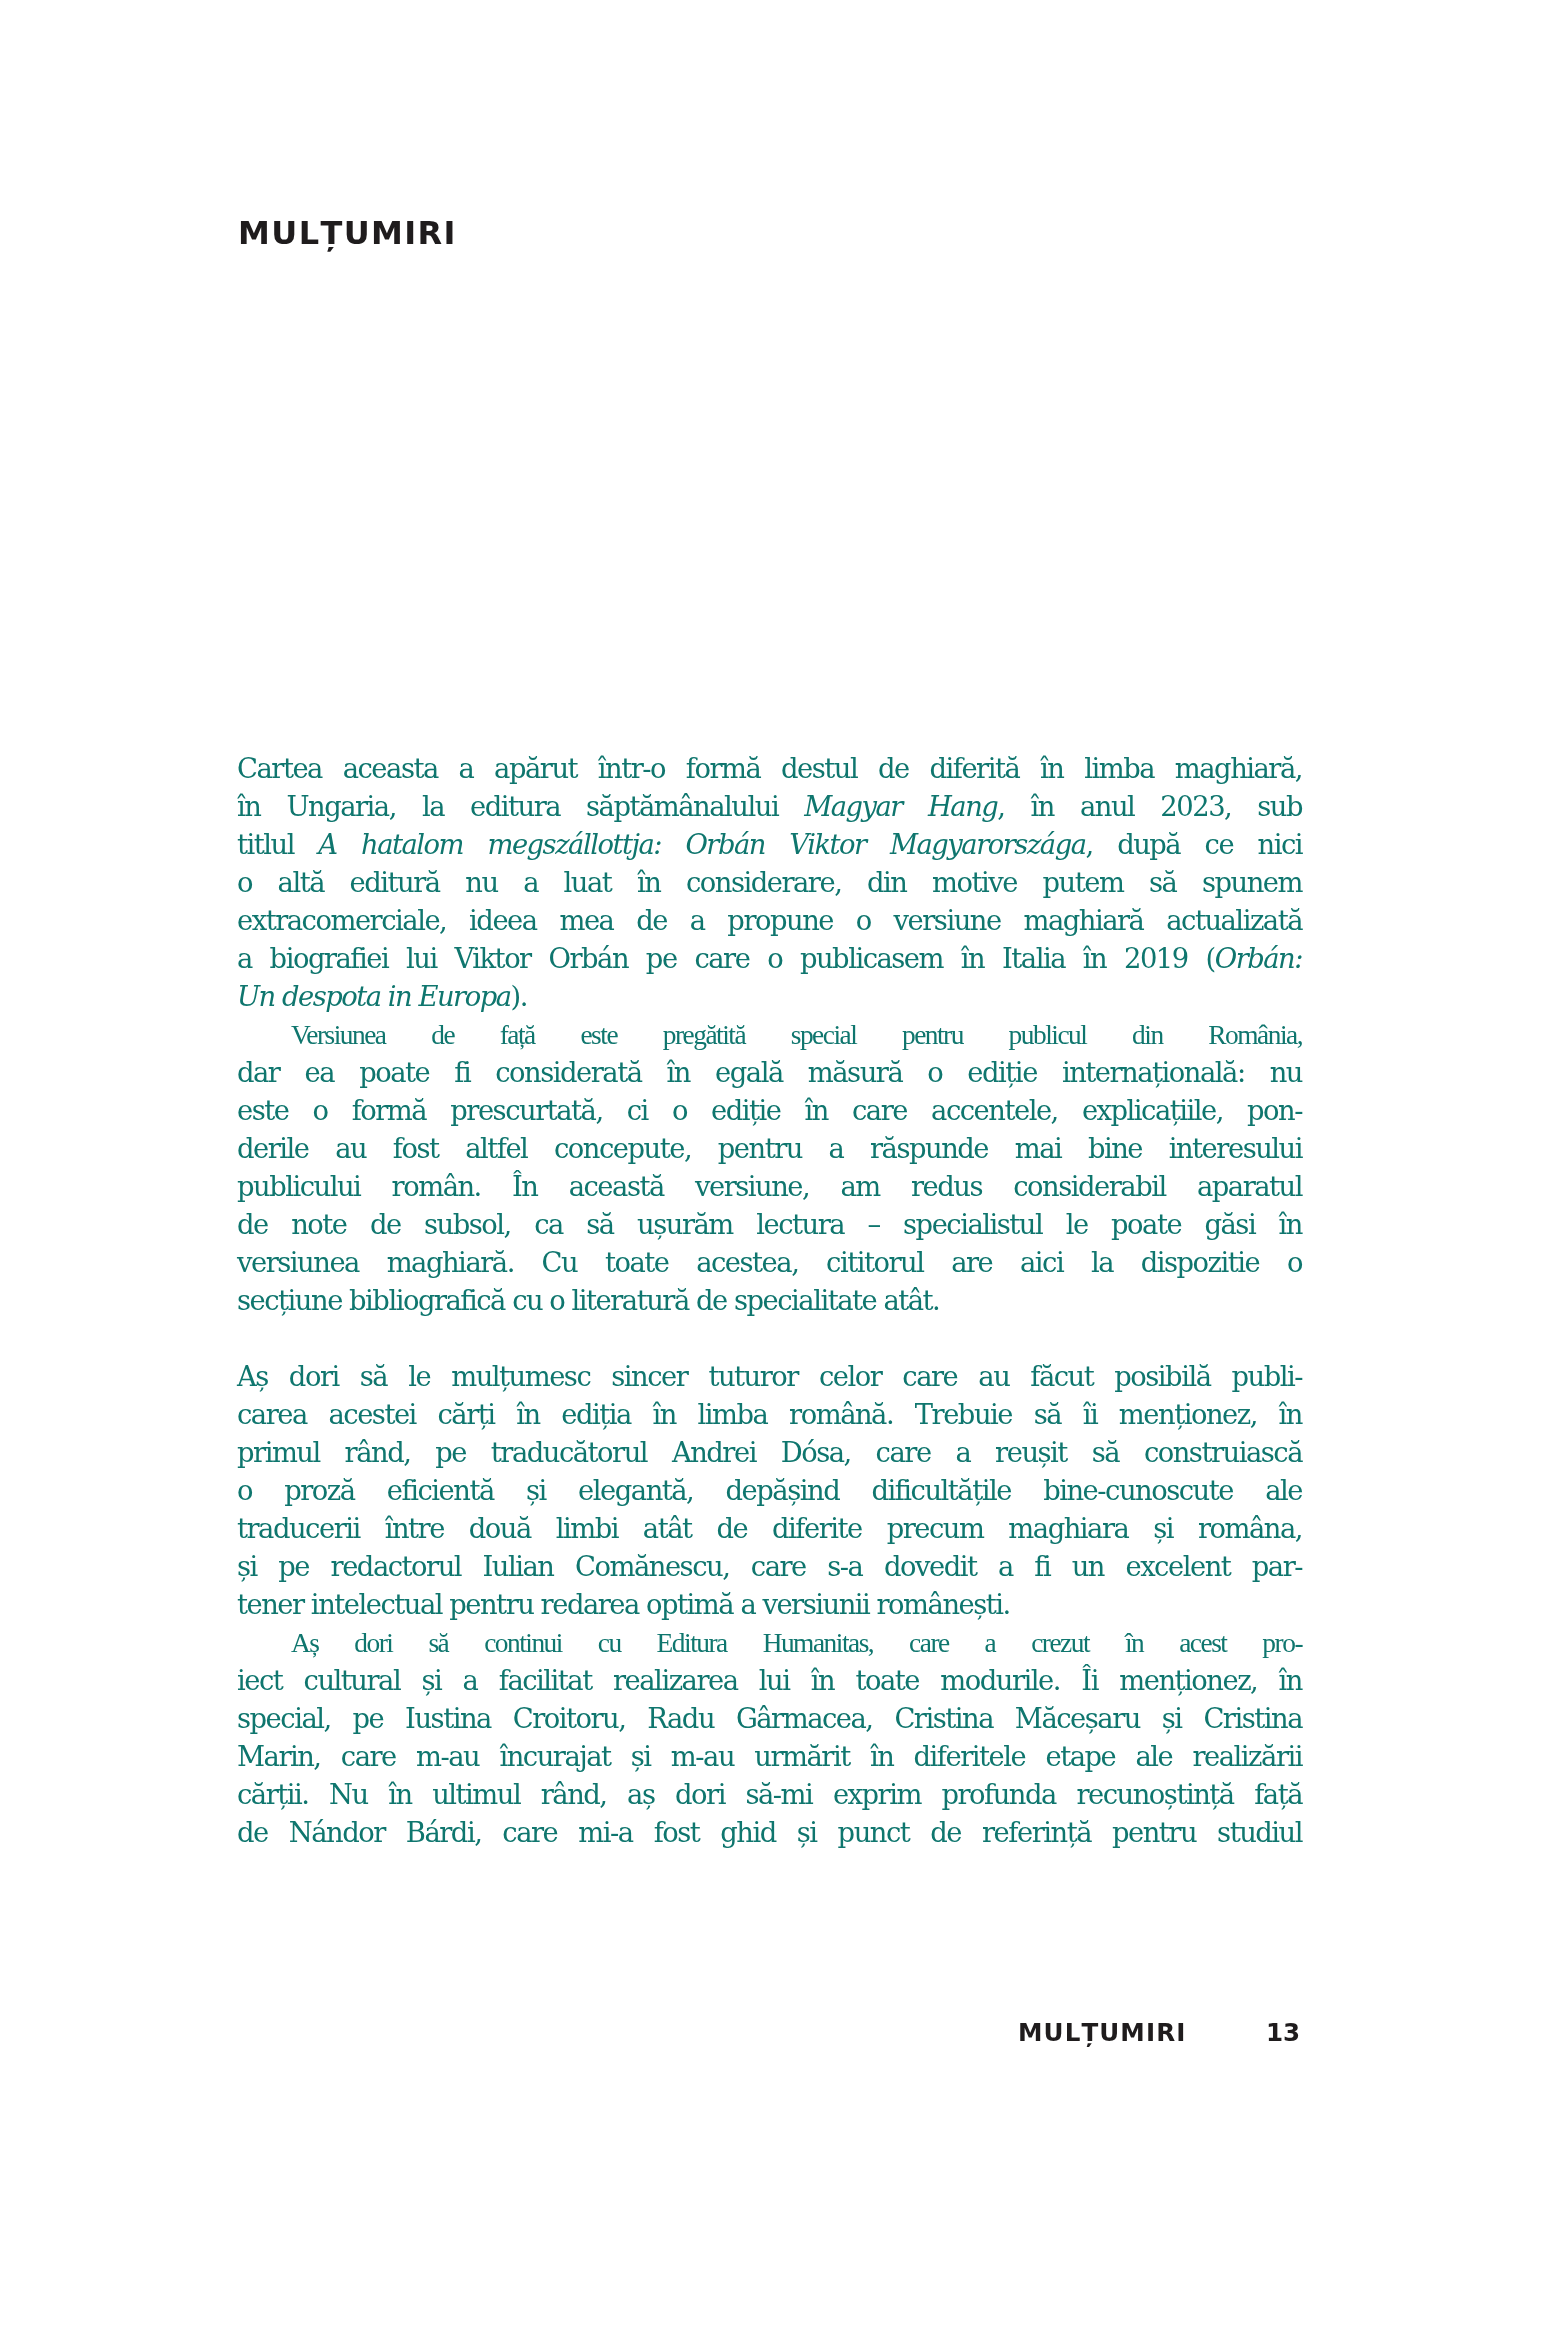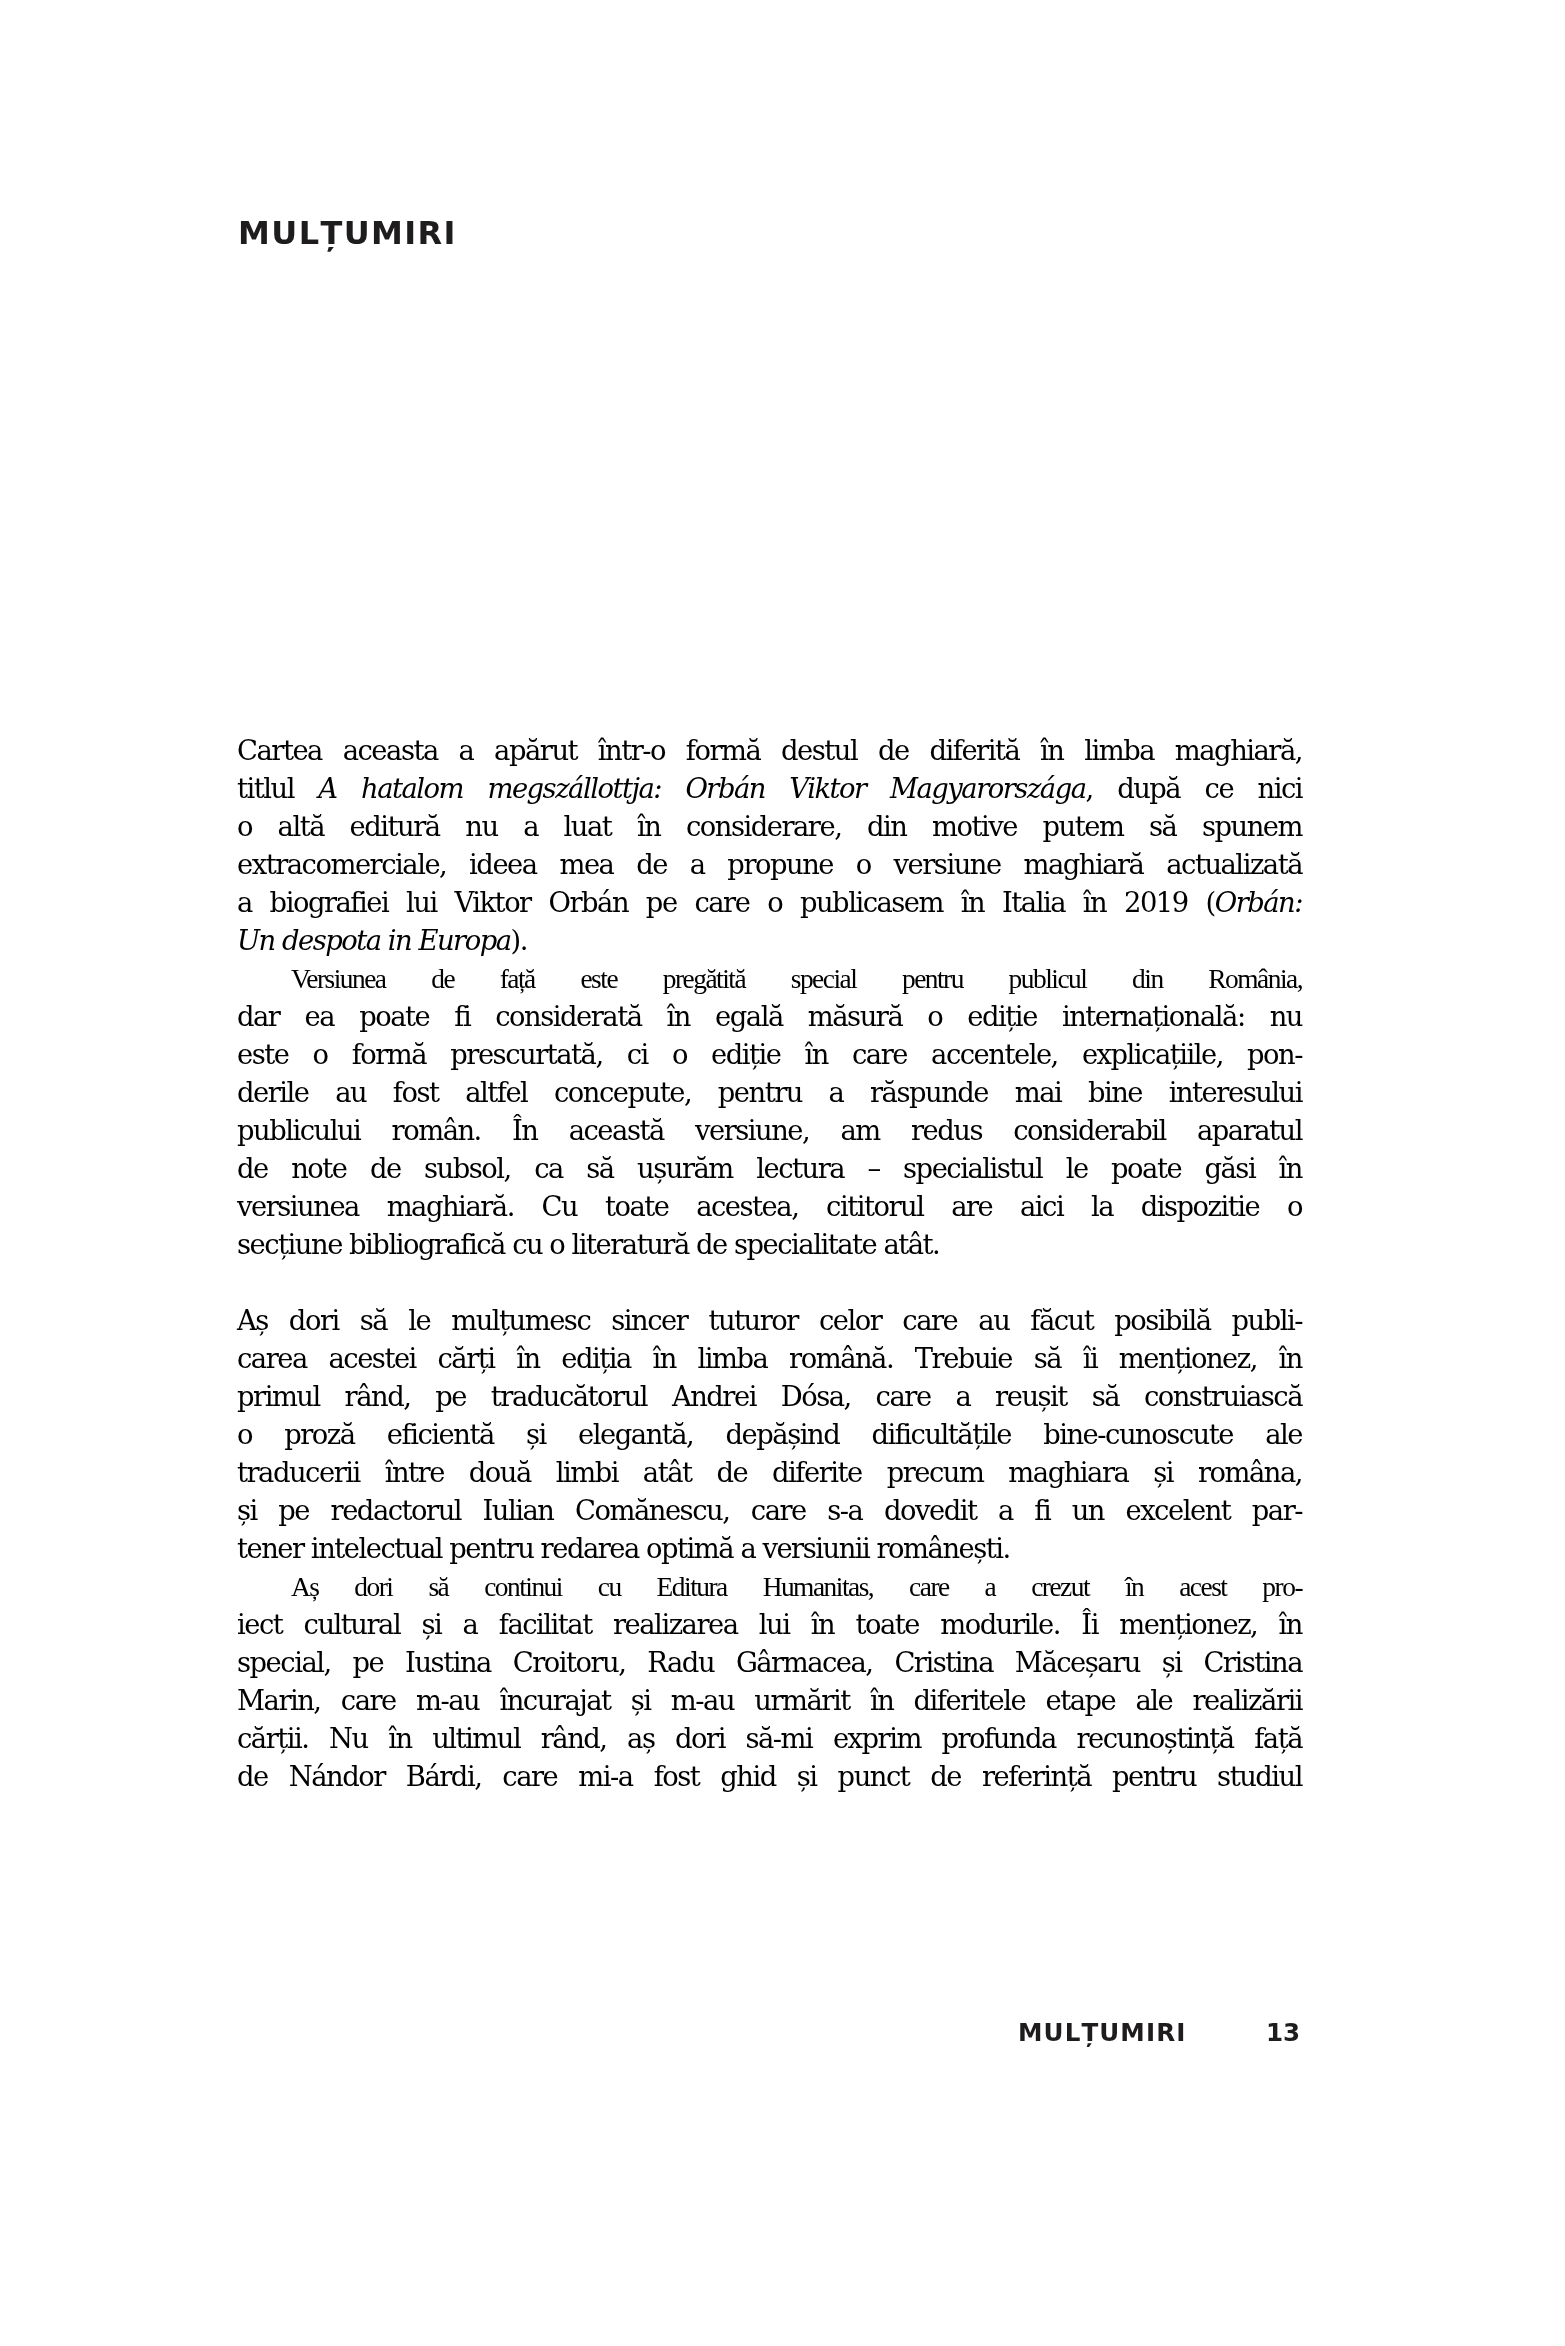--- a/index.html
+++ b/index.html
@@ -21,28 +21,28 @@
       font-family: "DejaVu Sans", sans-serif;
       font-weight: bold;
       font-size: 32px;
       letter-spacing: 1.4px;
       line-height: 38px;
       color: #1f1c1d;
     }
     .body-text {
       position: absolute;
       left: 237px;
-      top: 732px;
+      top: 750px;
       width: 1065px;
       font-family: "DejaVu Serif", serif;
       font-size: 27.4px;
       letter-spacing: -1.5px;
       word-spacing: 0px;
       line-height: 38px;
-      color: #000000;
+      color: #0f766e;
     }
     .line {
       display: block;
       height: 38px;
       white-space: nowrap;
       text-align: justify;
       text-align-last: justify;
     }
     .line.last {
       text-align: right;
@@ -86,20 +86,21 @@
     }
   </style>
 </head>
 <body>
 
 <div class="heading">MULȚUMIRI</div>
 
 <div class="body-text" id="body-text">
     <div class="paragraph">
       <div class="line"><span class="seg">Cartea aceasta a apărut într-o formă destul de diferită în limba maghiară,</span></div>
+      <div class="line"><span class="seg">în Ungaria, la editura săptămânalului </span><span class="seg it">Magyar Hang</span><span class="seg">, în anul 2023, sub</span></div>
       <div class="line"><span class="seg">titlul </span><span class="seg it">A hatalom megszállottja: Orbán Viktor Magyarországa</span><span class="seg">, după ce nici</span></div>
       <div class="line"><span class="seg">o altă editură nu a luat în considerare, din motive putem să spunem</span></div>
       <div class="line"><span class="seg">extracomerciale, ideea mea de a propune o versiune maghiară actualizată</span></div>
       <div class="line"><span class="seg">a biografiei lui Viktor Orbán pe care o publicasem în Italia în 2019 (</span><span class="seg it">Orbán:</span></div>
       <div class="line last"><span class="seg it">Un despota in Europa</span><span class="seg">).</span></div>
     </div>
     <div class="paragraph">
       <div class="line indent"><span class="seg">Versiunea de față este pregătită special pentru publicul din România,</span></div>
       <div class="line"><span class="seg">dar ea poate fi considerată în egală măsură o ediție internațională: nu</span></div>
       <div class="line"><span class="seg">este o formă prescurtată, ci o ediție în care accentele, explicațiile, pon-</span></div>

